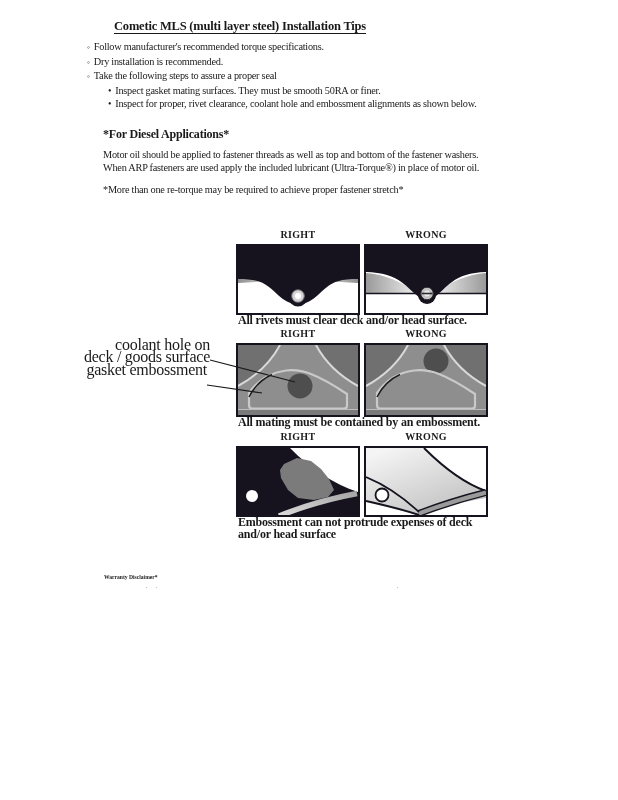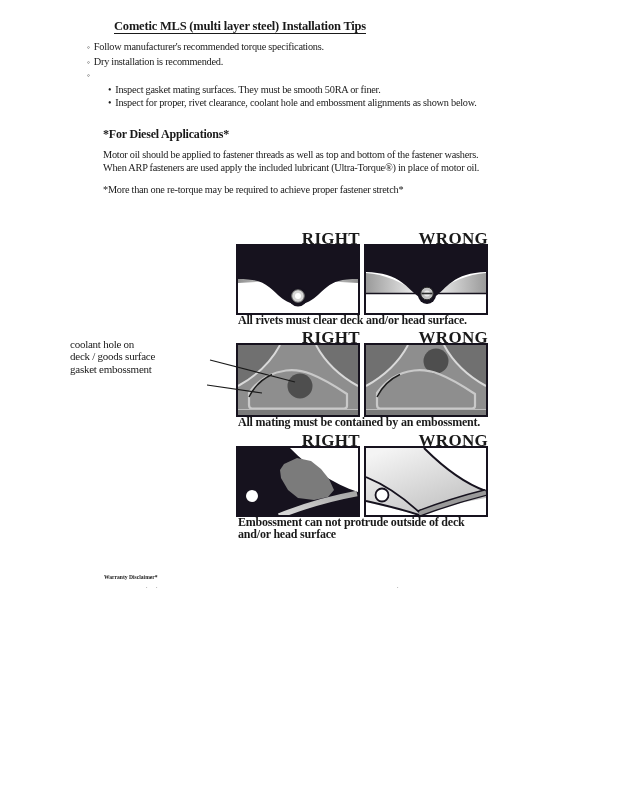--- a/index.html
+++ b/index.html
@@ -10,27 +10,27 @@
          text-underline-offset:2.5px;white-space:nowrap;}
   .tips{position:absolute;left:87px;top:40px;font-size:10.3px;letter-spacing:-0.25px;line-height:13.6px;}
   .tip-row{display:flex;align-items:baseline;white-space:nowrap;}
   .marker{margin-right:4px;font-size:8.5px;}
   .sub{padding-left:21px;}
   .sub .marker{font-size:10px;}
   .diesel{position:absolute;left:103px;top:112px;width:450px;font-size:10.3px;
           letter-spacing:-0.25px;line-height:13px;}
   .diesel-h{margin:16px 0 7px 0;font-size:12px;font-weight:bold;letter-spacing:-0.2px;}
   .diesel-p{margin:0 0 8.5px 0;white-space:pre-line;}
-  .dlabel{position:absolute;width:124px;text-align:right;font-weight:bold;font-size:17px;
+  .dlabel{position:absolute;width:124px;text-align:center;font-weight:bold;font-size:10px;
           letter-spacing:0.3px;white-space:nowrap;}
   .dbox{position:absolute;width:120px;border:2px solid #16121e;background:#fff;}
   .dbox svg{display:block;}
   .caption{position:absolute;left:238px;font-size:12px;font-weight:bold;
            letter-spacing:-0.2px;line-height:11.6px;white-space:nowrap;}
-  .ann{position:absolute;font-size:11px;letter-spacing:-0.25px;
+  .ann{position:absolute;text-align:right;font-size:16px;letter-spacing:-0.25px;
        line-height:11.8px;white-space:nowrap;}
   .leader{position:absolute;left:200px;top:355px;}
   .warranty{position:absolute;left:104px;top:574px;width:444px;font-size:5.4px;
             line-height:6.5px;color:#222;}
   .wh{margin:0 0 6px 0;font-size:5.6px;font-weight:bold;}
   .wp{margin:0 0 6px 0;white-space:pre-line;}
   .wp.tight{margin-bottom:0;}
   .pageno{position:absolute;left:386px;top:760px;font-size:12.5px;letter-spacing:0.2px;color:#4d7c0f;}
 </style>
 </head>
@@ -44,20 +44,21 @@
     <div class="tip-row">
       <span class="marker">◦</span>
       <span>Follow manufacturer's recommended torque specifications.</span>
     </div>
     <div class="tip-row">
       <span class="marker">◦</span>
       <span>Dry installation is recommended.</span>
     </div>
     <div class="tip-row">
       <span class="marker">◦</span>
+      <span>Take the following steps to assure a proper seal</span>
     </div>
     <div class="tip-row sub">
       <span class="marker">•</span>
       <span>Inspect gasket mating surfaces.  They must be smooth 50RA or finer.</span>
     </div>
     <div class="tip-row sub">
       <span class="marker">•</span>
       <span>Inspect for proper, rivet clearance, coolant hole and embossment alignments as shown below.</span>
     </div>
   </div>
@@ -200,21 +201,21 @@
       <path d="M58,0 C80,22 100,36 120,43" stroke="#16121e" stroke-width="2" fill="none"></path>
       <path d="M0,53 C20,57.5 38,62 53,67" stroke="#16121e" stroke-width="2" fill="none"></path>
       <path d="M53,65.5 C78,56 100,49.5 120,44.5" stroke="#16121e" stroke-width="7" fill="none"></path>
       <path d="M53,65.5 C78,56 100,49.5 120,44.5" stroke="#9a9a9a" stroke-width="4.2" fill="none"></path>
       <path d="M0,29 C22,38 38,50 53,64" stroke="#16121e" stroke-width="1.8" fill="none"></path>
       <circle cx="16" cy="47" r="6.5" fill="#ffffff" stroke="#16121e" stroke-width="1.8"></circle>
     </svg>
   </div>
 
   <div class="caption" style="top:517px">
-    <div>Embossment can not protrude outside of deck</div>
+    <div>Embossment can not protrude expenses of deck</div>
     <div>and/or head surface</div>
   </div>
 
   <div class="warranty">
     <p class="wh">Warranty Disclaimer*</p>
     <p class="wp">Due to the nature of performance applications, the parts in this catalog are sold without any express warranty or any implied warranty of merchantability or
 fitness for a particular purpose. Cometic Gasket Inc., shall not, under any circumstances, be liable for any special, incidental or consequential damages,
 including, person, party or property, but not limited to, damage, or loss of property or equipment, loss of profits or revenue, cost of purchased or replacement
 goods, or claims of customers of the purchase, which may arise and/or result from sale, installation or use of these parts. Installation of these parts could
 adversely affect the motor manufacturers warranty coverage.</p>

